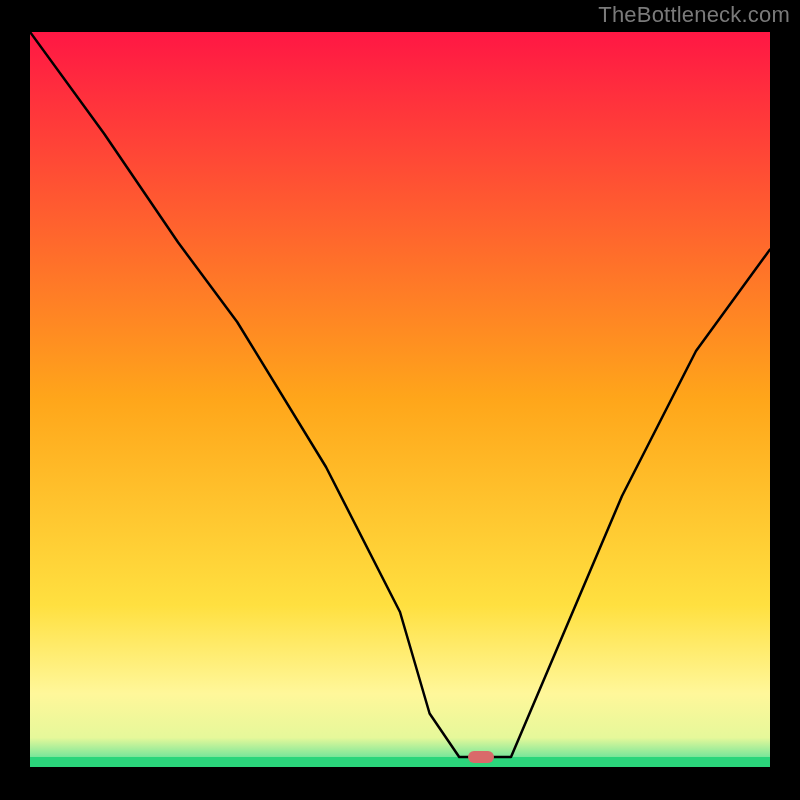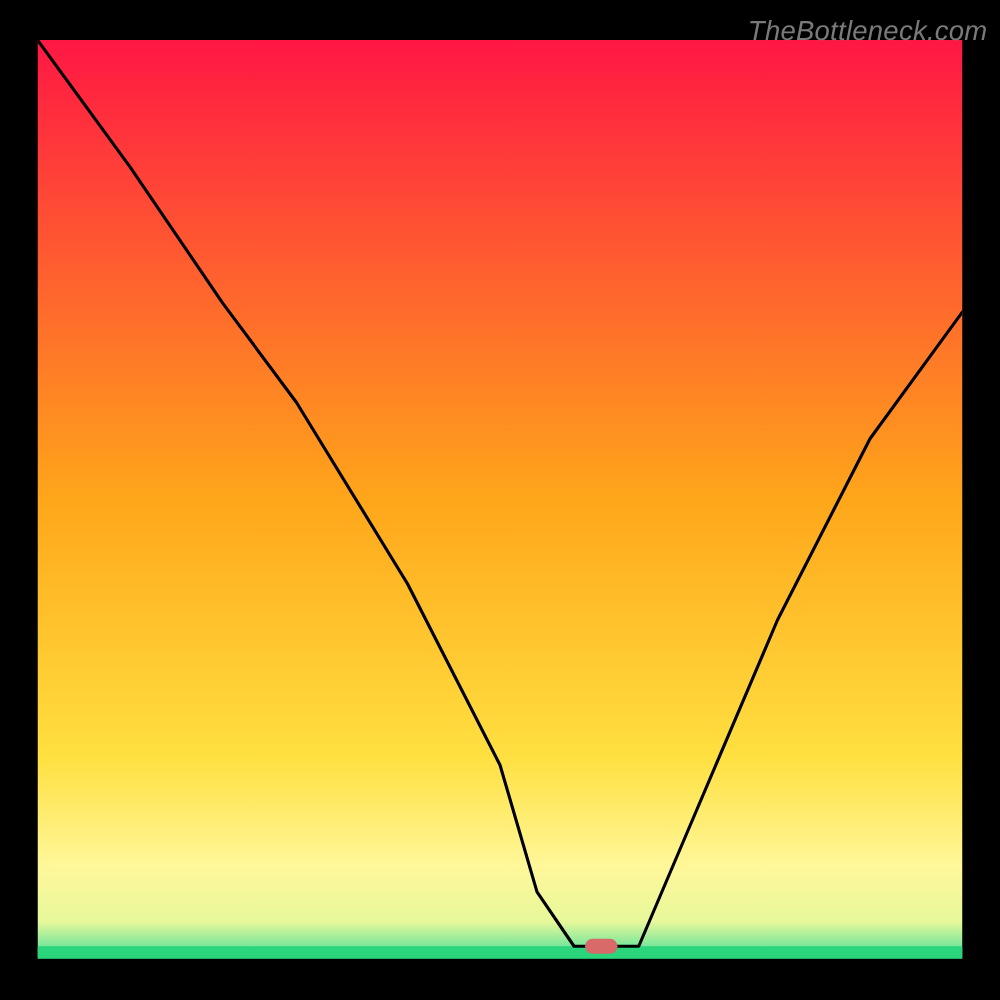--- a/index.html
+++ b/index.html
@@ -12,28 +12,27 @@
     font-family: Arial, Helvetica, sans-serif;
   }
   .frame {
     position: relative;
     width: 800px;
     height: 800px;
     background: #000;
   }
   .watermark {
     position: absolute;
-    top: 12px;
+    top: 2px;
     right: 10px;
     color: #7a7a7a;
     font-size: 22px;
     font-weight: 500;
     letter-spacing: 0.2px;
     z-index: 10;
-    font-style: italic;
   }
   .plot-area {
     position: absolute;
     left: 30px;
     top: 32px;
     width: 740px;
     height: 735px;
     overflow: hidden;
   }
   .gradient-rect {

